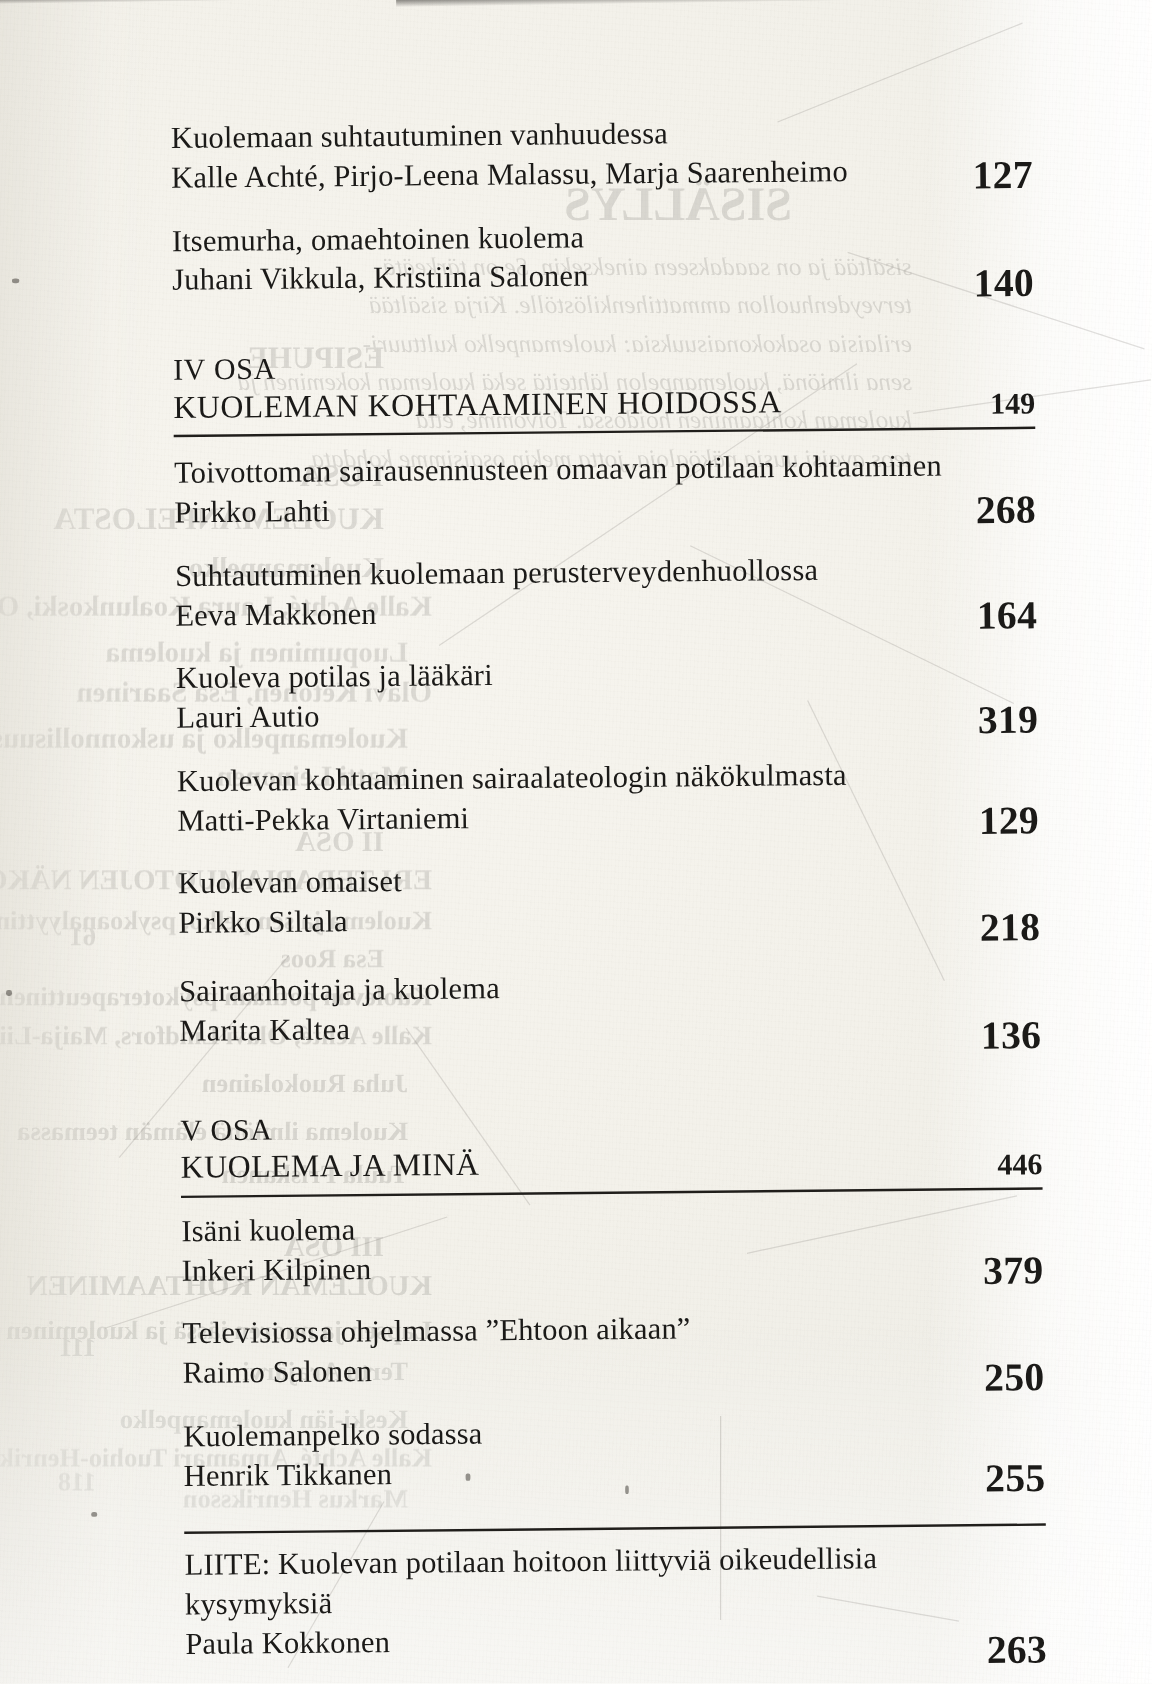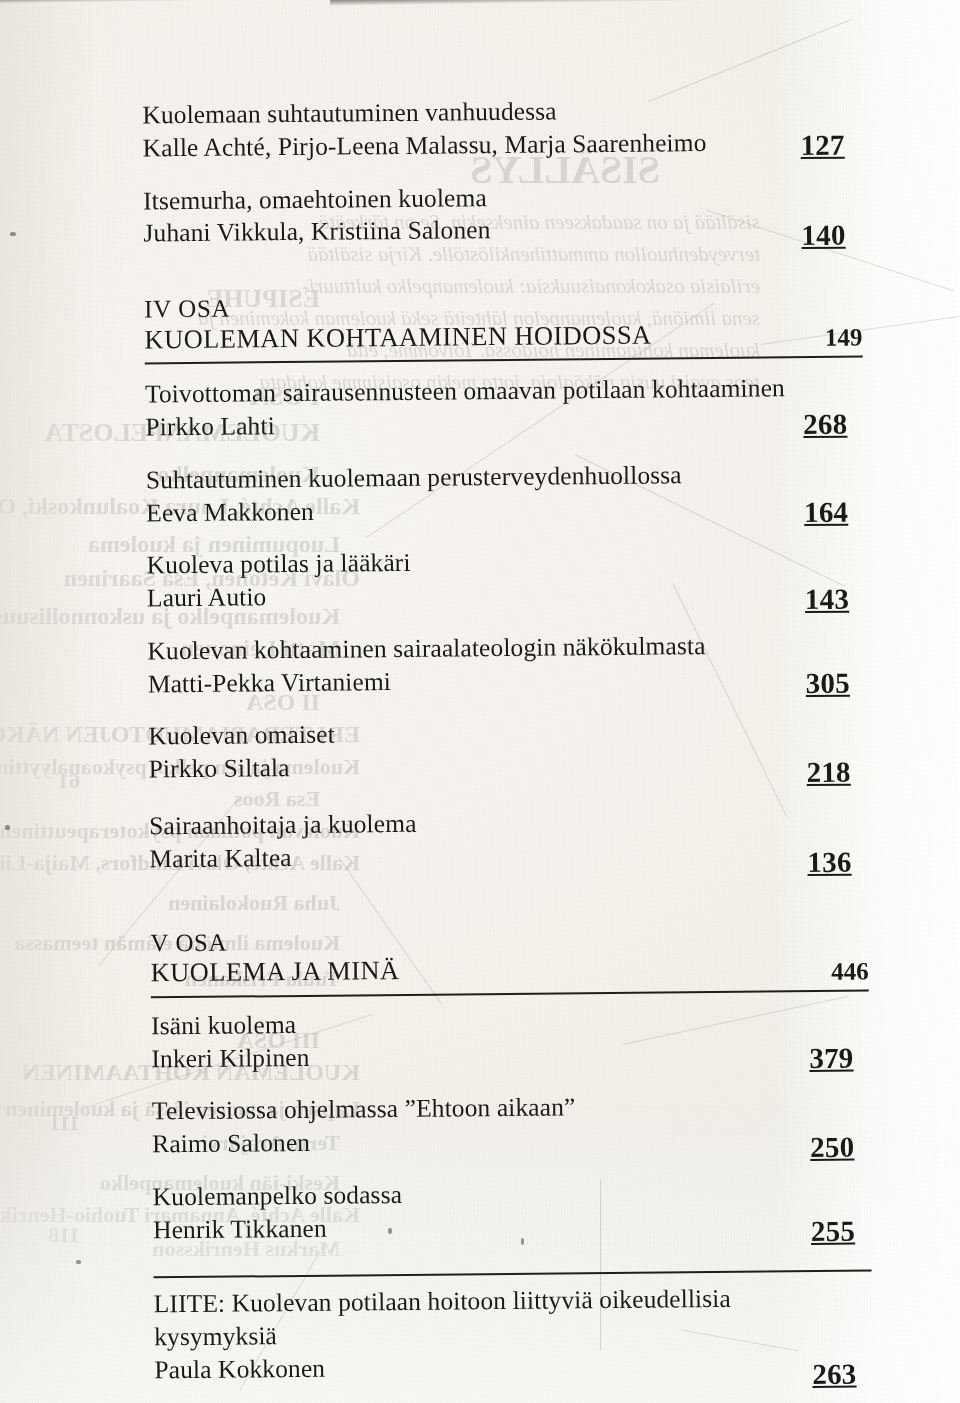--- a/index.html
+++ b/index.html
@@ -120,25 +120,24 @@
   }
   .entry .title,
   .entry .authors {
     font-size: 25.5px;
     line-height: 1.285;
     letter-spacing: 0.1px;
     white-space: pre-wrap;
   }
   .entry .pageno {
     position: absolute;
-    right: 16px;
-    font-size: 29px;
+    right: 0;
+    font-size: 33px;
     font-weight: 700;
     letter-spacing: 0.2px;
-    text-decoration: underline;
   }
 
   
   .part {
     position: relative;
     margin-top: 44px;
     margin-bottom: 12px;
   }
   .part .part-label {
     font-size: 25px;
@@ -273,27 +272,27 @@
 
       <div class="entry">
         <div class="title">Suhtautuminen kuolemaan perusterveydenhuollossa</div>
         <div class="authors">Eeva Makkonen</div>
         <div class="pageno" style="top:38px;">164</div>
       </div>
 
       <div class="entry">
         <div class="title">Kuoleva potilas ja lääkäri</div>
         <div class="authors">Lauri Autio</div>
-        <div class="pageno" style="top:40px;">143</div>
+        <div class="pageno" style="top:40px;">319</div>
       </div>
 
       <div class="entry">
         <div class="title">Kuolevan kohtaaminen sairaalateologin näkökulmasta</div>
         <div class="authors">Matti-Pekka Virtaniemi</div>
-        <div class="pageno" style="top:38px;">305</div>
+        <div class="pageno" style="top:38px;">129</div>
       </div>
 
       <div class="entry" style="margin-bottom:24px;">
         <div class="title">Kuolevan omaiset</div>
         <div class="authors">Pirkko Siltala</div>
         <div class="pageno" style="top:42px;">218</div>
       </div>
 
       <div class="entry" style="margin-bottom:0;">
         <div class="title">Sairaanhoitaja ja kuolema</div>

